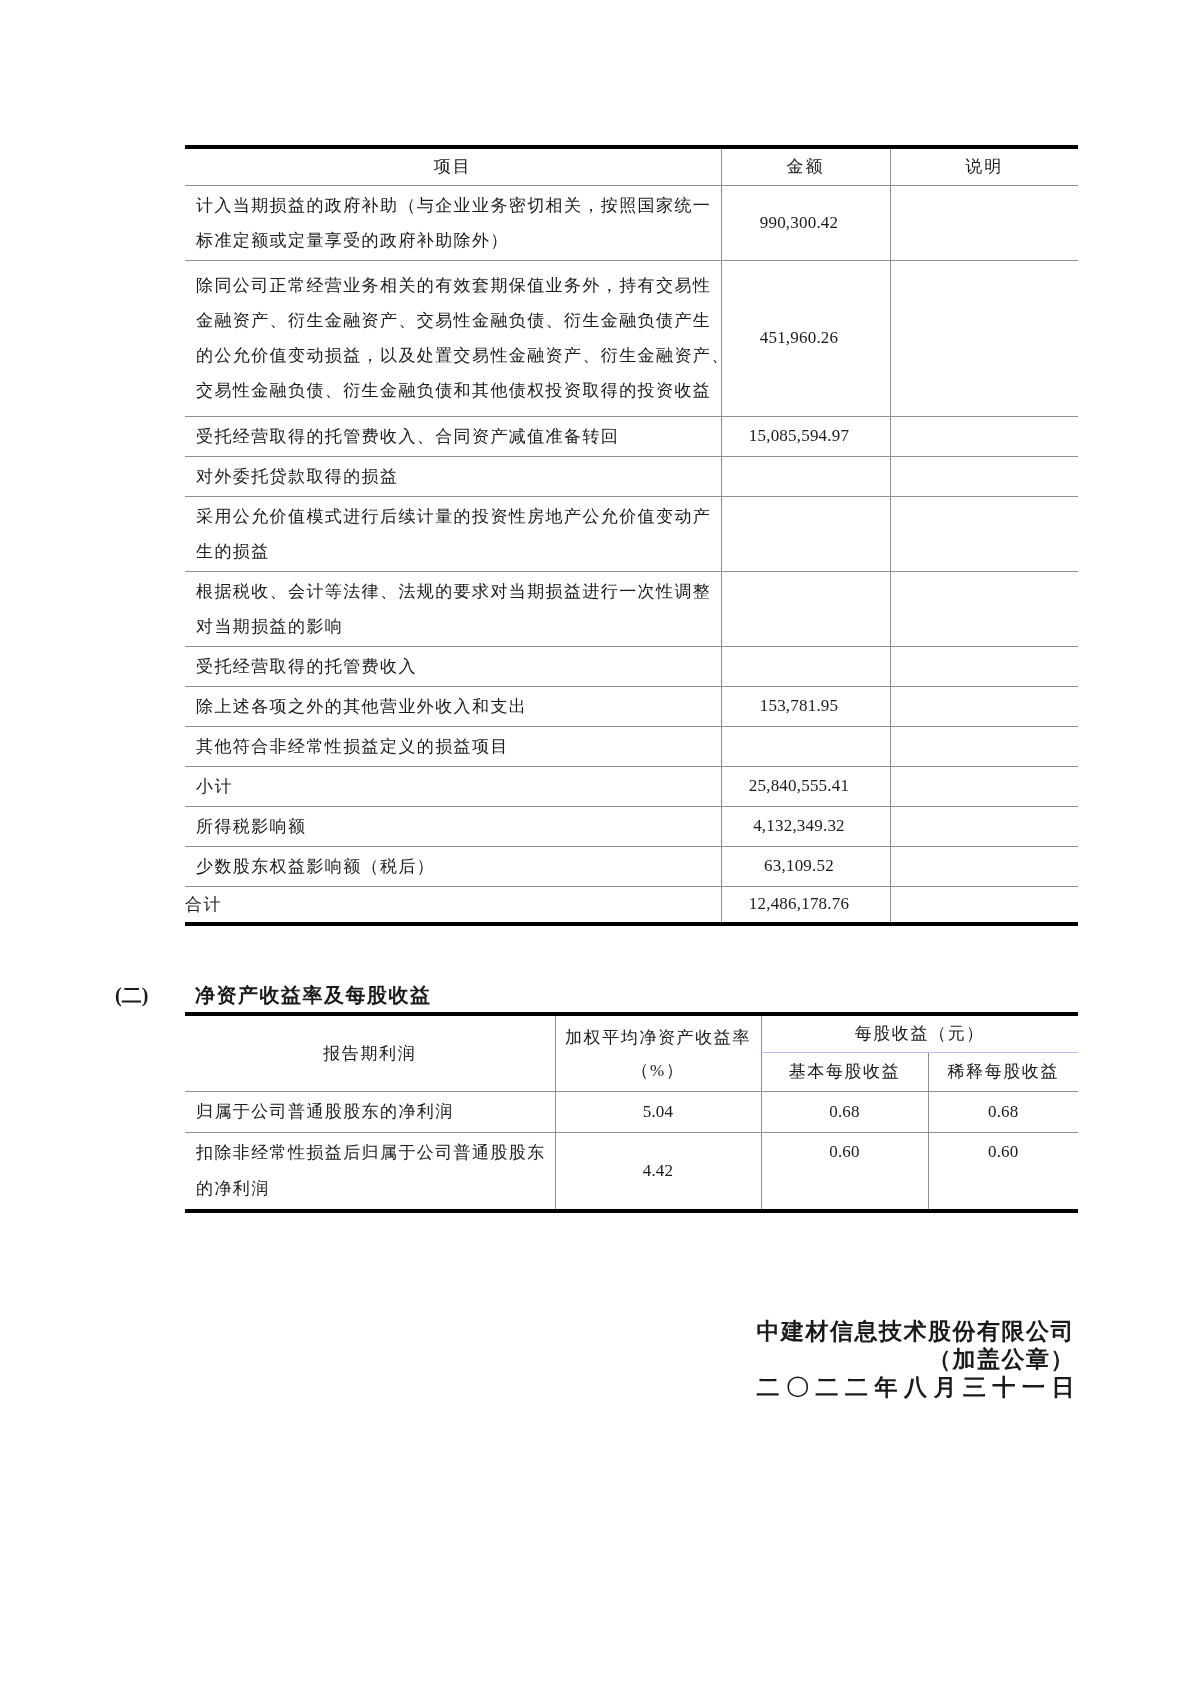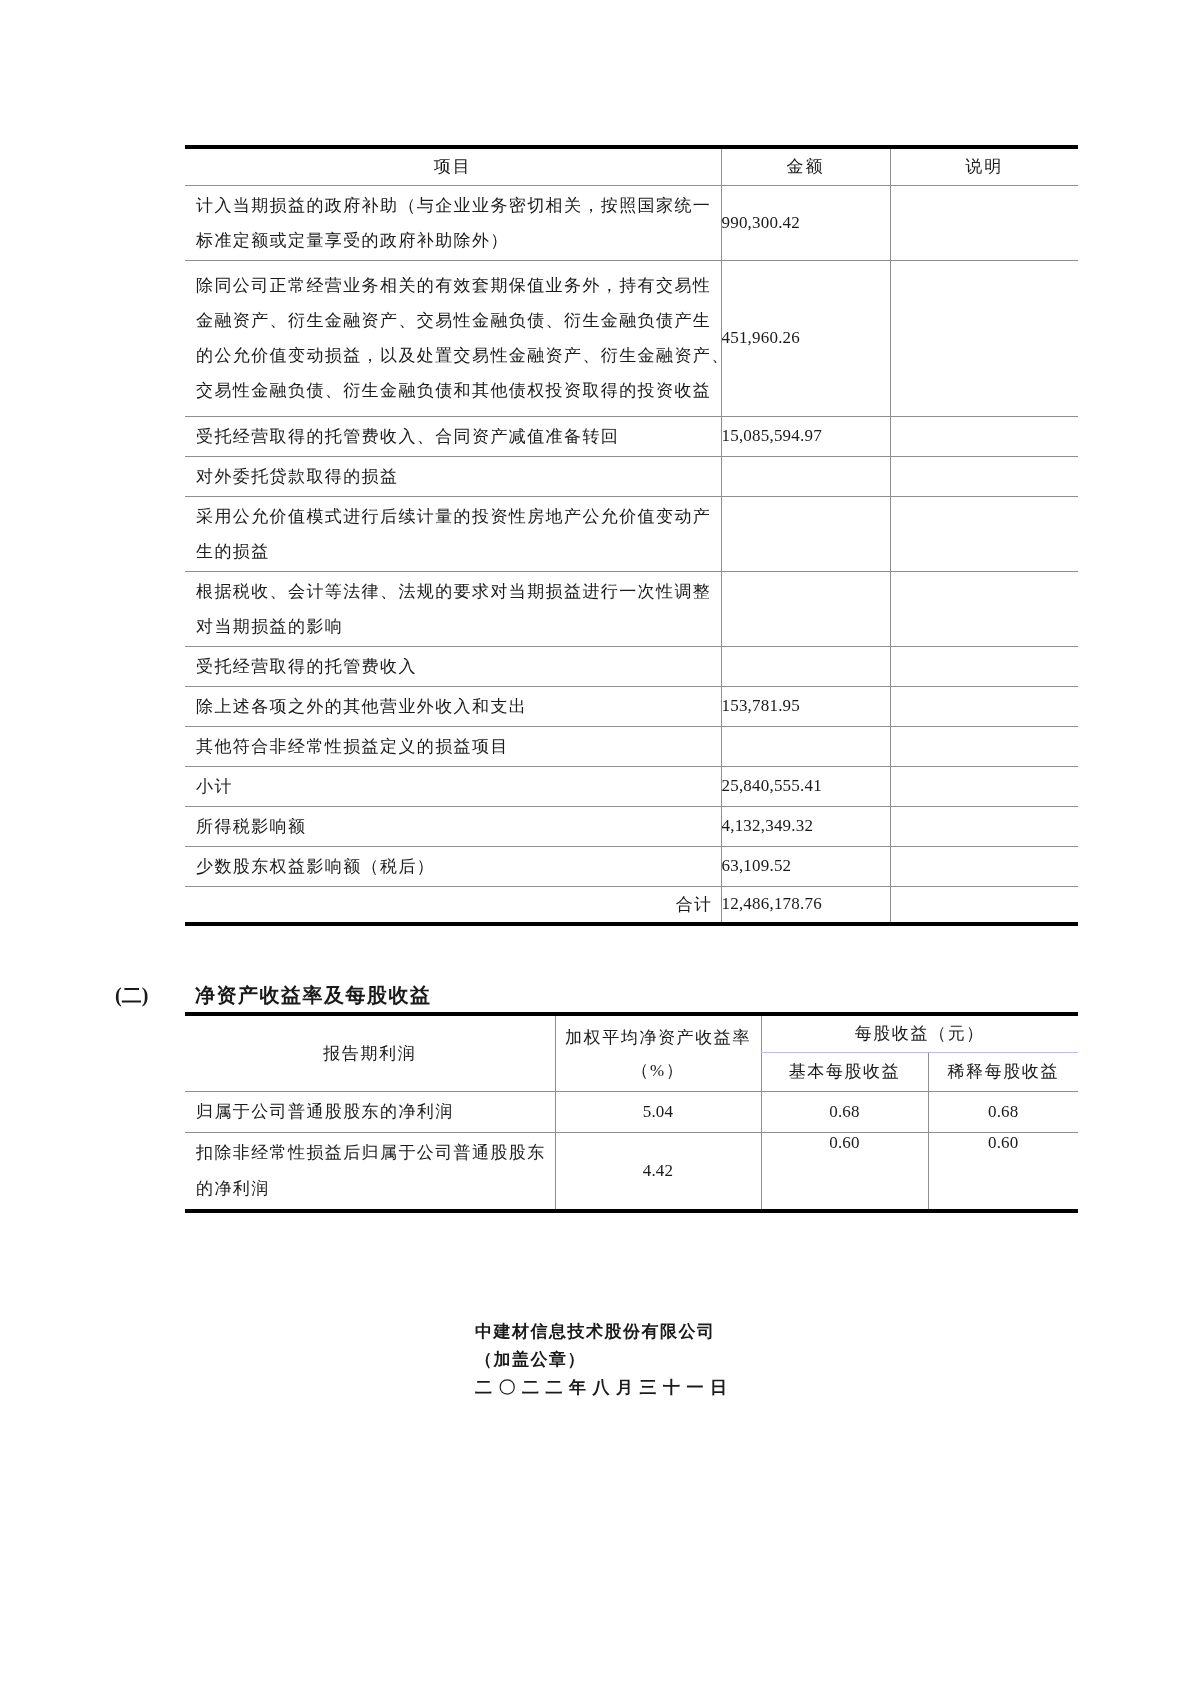--- a/index.html
+++ b/index.html
@@ -29,42 +29,42 @@
     overflow:hidden;
   }
   tr.last th, tr.last td{border-bottom:none;}
   .vline{border-left:1px solid #8f8f8f;}
   
   .h37{height:37px}.h38{height:38px}.h70{height:70px}.h75{height:75px}.h156{height:156px}
   
   #table1 th{text-align:center;letter-spacing:2px;}
   #table1 td.item{text-align:left;padding:2px 8px 2px 11px;letter-spacing:1.4px;}
   #table1 td.item .ln{line-height:35px;white-space:nowrap;}
-  #table1 td.item.center-lbl{text-align:right;padding-left:0;}
-  #table1 td.amount{text-align:left;padding-right:13px;letter-spacing:0.2px;margin-left:24px;}
+  #table1 td.item.center-lbl{text-align:left;padding-left:0;}
+  #table1 td.amount{text-align:center;padding-right:13px;letter-spacing:0.2px;margin-left:24px;}
   #table1 td.note{text-align:center;}
   
   #table2 th{text-align:center;letter-spacing:1.6px;}
   #table2 .subline{border-bottom:1px solid #c4b5fd;}
   #table2 th .ln{line-height:33px;}
   #table2 td.label{text-align:left;padding:2px 8px 2px 11px;letter-spacing:1.4px;}
   #table2 td.label .ln{line-height:36px;white-space:nowrap;}
   #table2 td.val{text-align:center;letter-spacing:0.2px;}
-  #table2 td.val.top{vertical-align:top;}
+  #table2 td.val.top{vertical-align:top;padding-top:9px;}
   
   #section-heading{
     position:absolute;left:115px;top:982px;
     font-size:20px;font-weight:bold;white-space:nowrap;
   }
   #section-heading .idx{display:inline-block;width:80px;letter-spacing:0;}
   #section-heading .ttl{letter-spacing:1.5px;}
   
   #signature{
     position:absolute;top:1318px;left:475px;width:600px;
-    font-weight:bold;font-size:17px;line-height:28px;
+    text-align:right;font-weight:bold;font-size:23px;line-height:28px;
     letter-spacing:1.5px;
   }
   #signature .date{letter-spacing:6.5px;margin-right:-6px;}
 </style>
 </head>
 <body>
 
 <table id="table1">
   <colgroup>
       <col style="width:536px">

